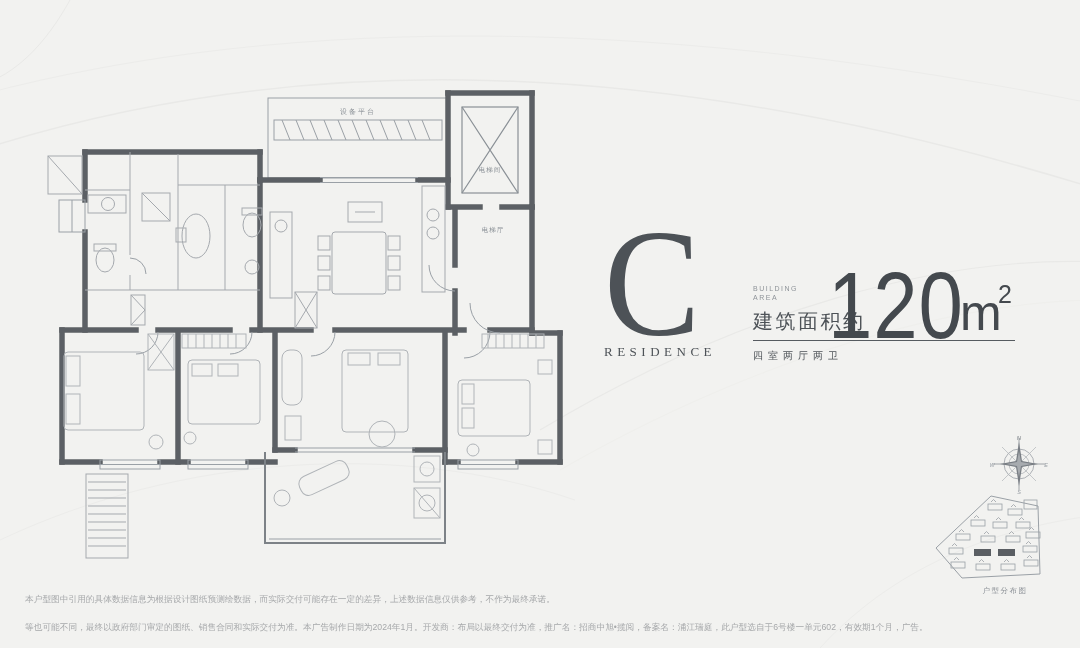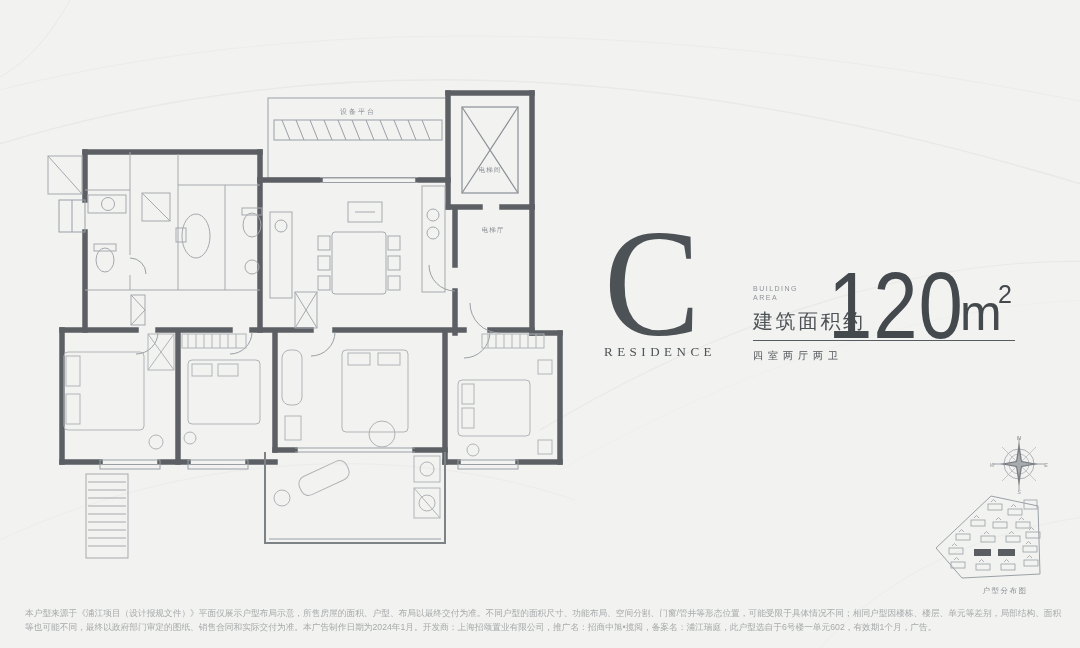--- a/index.html
+++ b/index.html
@@ -257,16 +257,16 @@
         <rect x="96" y="74" width="14" height="6"></rect>
       <path d="M63,16 l2.5,-2.5 l2.5,2.5 M83,21 l2.5,-2.5 l2.5,2.5 M46,32 l2.5,-2.5 l2.5,2.5 M68,34 l2.5,-2.5 l2.5,2.5 M91,34 l2.5,-2.5 l2.5,2.5 M31,46 l2.5,-2.5 l2.5,2.5 M56,48 l2.5,-2.5 l2.5,2.5 M81,48 l2.5,-2.5 l2.5,2.5 M101,44 l2.5,-2.5 l2.5,2.5 M24,60 l2.5,-2.5 l2.5,2.5 M98,58 l2.5,-2.5 l2.5,2.5 M26,74 l2.5,-2.5 l2.5,2.5 M51,76 l2.5,-2.5 l2.5,2.5 M76,76 l2.5,-2.5 l2.5,2.5 M99,72 l2.5,-2.5 l2.5,2.5"></path>
     </g>
     <g>
       <rect x="46" y="63" width="17" height="7" fill="#5a5e63"></rect>
       <rect x="70" y="63" width="17" height="7" fill="#5a5e63"></rect>
     </g>
   </svg>
   <div class="abs siteplan-caption">户型分布图</div>
 
-  <div class="abs disc d2">本户型来源于《浦江项目（设计报规文件）》平面仅展示户型布局示意，所售房屋的面积、户型、布局以最终交付为准。不同户型的面积尺寸、功能布局、空间分割、门窗/管井等形态位置，可能受限于具体情况不同；相同户型因楼栋、楼层、单元等差别，局部结构、面积</div>
-  <div class="abs disc d3">等也可能不同，最终以政府部门审定的图纸、销售合同和实际交付为准。本广告制作日期为2024年1月。开发商：上海招颂置业有限公司，推广名：招商中旭•揽阅，备案名：浦江瑞庭，此户型选自于6号楼一单元602，有效期1个月，广告。</div>
+  <div class="abs disc d1">本户型图中引用的具体数据信息为根据设计图纸预测绘数据，而实际交付可能存在一定的差异，上述数据信息仅供参考，不作为最终承诺。</div>
+  <div class="abs disc d3">等也可能不同，最终以政府部门审定的图纸、销售合同和实际交付为准。本广告制作日期为2024年1月。开发商：布局以最终交付为准，推广名：招商中旭•揽阅，备案名：浦江瑞庭，此户型选自于6号楼一单元602，有效期1个月，广告。</div>
 
 </div>
 
 </body></html>

